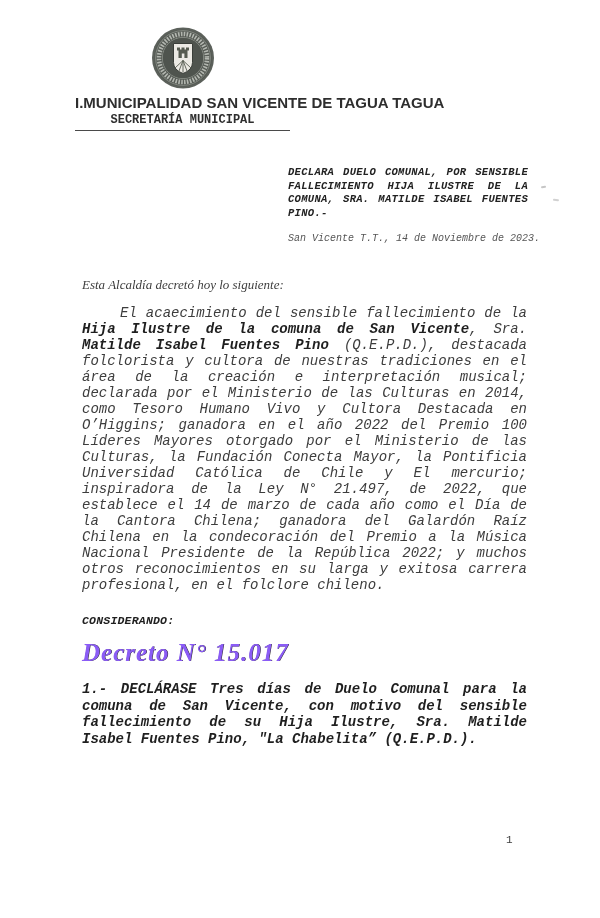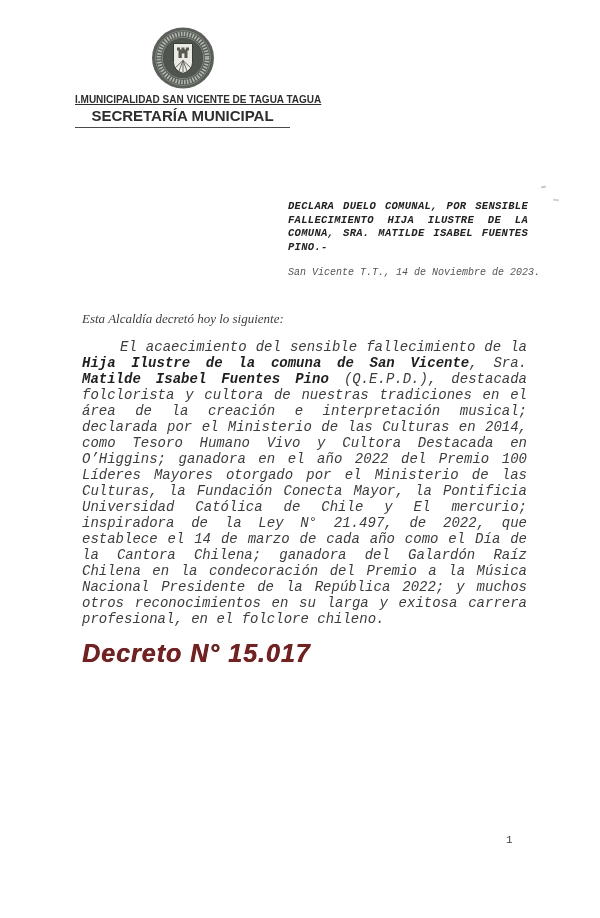--- a/index.html
+++ b/index.html
@@ -27,47 +27,45 @@
   }
   .seal {
     display: block;
     margin: 0 auto 4px auto;
     width: 70px;
     height: 64px;
   }
   .muni-name {
     font-family: "Liberation Sans", sans-serif;
     font-weight: bold;
-    font-size: 10px;
+    font-size: 15px;
     letter-spacing: 0px;
     color: #2e2e2e;
     white-space: nowrap;
-    text-decoration: underline;
   }
   .dept-wrap {
     border-bottom: 1.6px solid #4a4a4a;
     padding-bottom: 2.5px;
     margin-top: 2px;
   }
   .dept-name {
-    font-family: Liberation Sans, sans-serif;
-    font-weight: bold;
-    font-size: 15px;
+    font-family: Liberation Mono, monospace;
+    font-weight: bold;
+    font-size: 12px;
     color: #2e2e2e;
     white-space: nowrap;
   }
 
   
   .content {
     position: absolute;
     left: 82px;
     top: 160px;
     width: 445px;
     font-style: italic;
-    margin-top: 34px;
   }
   .subject {
     margin: 6px 0 0 206px;
     width: 240px;
     font-size: 10.5px;
     line-height: 13.5px;
     font-weight: bold;
     color: #222222;
     text-align: justify;
     letter-spacing: 0.3px;
@@ -98,26 +96,26 @@
     line-height: 16px;
     text-align: justify;
     color: #3d3d3d;
   }
   .para.indent { text-indent: 38px; }
   .seg-bold { font-weight: bold; color: #1f1f1f; }
   .para.considerando-p { margin-top: 14px; }
 
   .decree-title {
     margin: 12px 0 0 0;
-    font-family: Liberation Sans, sans-serif;
+    font-family: Liberation Serif, serif;
     font-style: italic;
     font-weight: bold;
     font-size: 25px;
     letter-spacing: 1px;
-    color: #7f1d1d;
+    color: #8b5cf6;
     text-shadow: 0.5px 0 0 #2b2b2b;
   }
   .para.article {
     margin-top: 14px;
     font-weight: bold;
     color: #1f1f1f;
     line-height: 16.5px;
   }
 
   .page-number {
@@ -182,20 +180,22 @@
   </div>
 
   <div class="content">
     <p class="subject">DECLARA DUELO COMUNAL, POR SENSIBLE FALLECIMIENTO HIJA ILUSTRE DE LA COMUNA, SRA. MATILDE ISABEL FUENTES PINO.-</p>
     <p class="dateline">San Vicente T.T., 14 de Noviembre de 2023.</p>
 
     <p class="intro">Esta Alcaldía decretó hoy lo siguiente:</p>
 
     <p class="para indent"><span>El acaecimiento del sensible fallecimiento de la </span><span class="seg-bold">Hija Ilustre de la comuna de San Vicente</span><span>, Sra. </span><span class="seg-bold">Matilde Isabel Fuentes Pino</span><span> (Q.E.P.D.), destacada folclorista y cultora de nuestras tradiciones en el área de la creación e interpretación musical; declarada por el Ministerio de las Culturas en 2014, como Tesoro Humano Vivo y Cultora Destacada en O’Higgins; ganadora en el año 2022 del Premio 100 Líderes Mayores otorgado por el Ministerio de las Culturas, la Fundación Conecta Mayor, la Pontificia Universidad Católica de Chile y El mercurio; inspiradora de la Ley N° 21.497, de 2022, que establece el 14 de marzo de cada año como el Día de la Cantora Chilena; ganadora del Galardón Raíz Chilena en la condecoración del Premio a la Música Nacional Presidente de la República 2022; y muchos otros reconocimientos en su larga y exitosa carrera profesional, en el folclore chileno.</span></p>
 
+    <h2 class="heading">CONSIDERANDO:</h2>
 
     <div class="decree-title">Decreto N° 15.017</div>
 
+    <p class="para article">1.- DECLÁRASE Tres días de Duelo Comunal para la comuna de San Vicente, con motivo del sensible fallecimiento de su Hija Ilustre, Sra. Matilde Isabel Fuentes Pino, "La Chabelita” (Q.E.P.D.).</p>
   </div>
 
   <div class="page-number">1</div>
 
 </div>
 
 </body></html>

